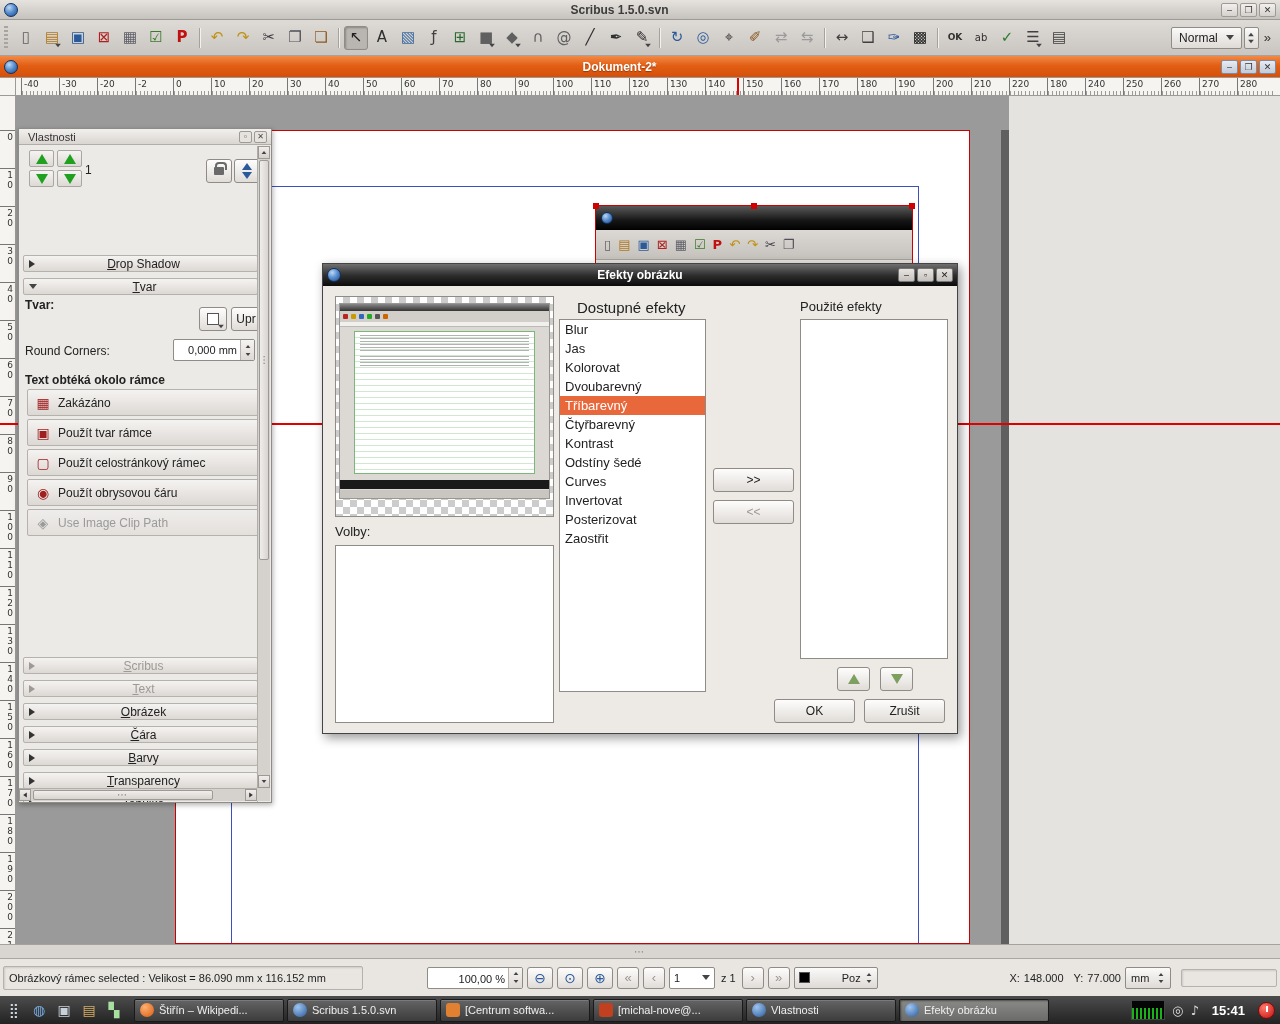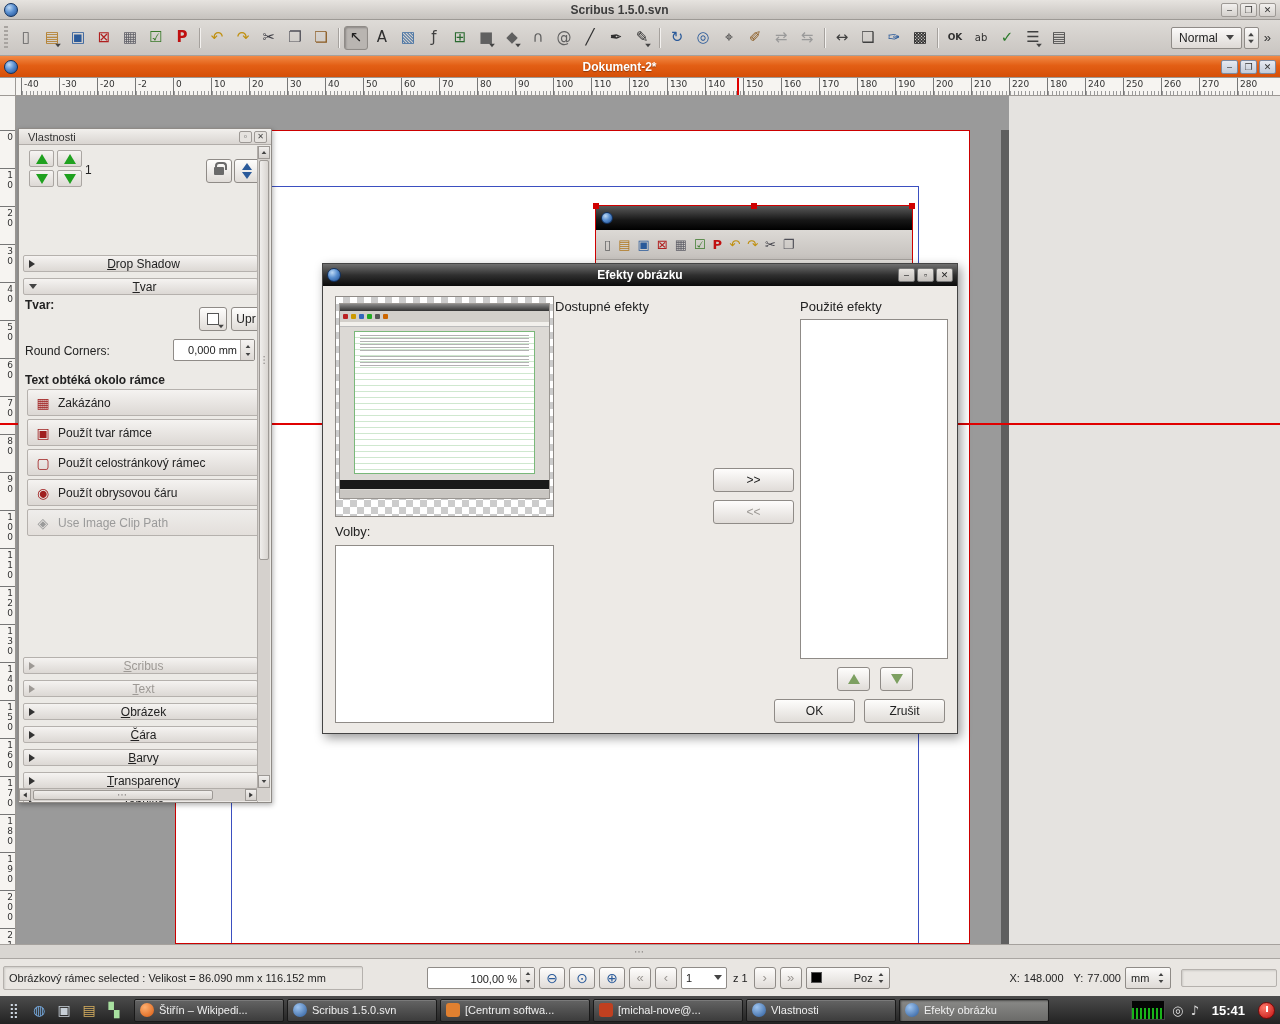--- a/index.html
+++ b/index.html
@@ -193,21 +193,21 @@
     background-image:repeating-linear-gradient(180deg,transparent 0 5px,#cfe8cf 5px 6px);}
   .thumb-text{position:absolute;top:3px;left:5px;right:5px;height:16px;
     background:repeating-linear-gradient(180deg,#9a9a9a 0 1px,transparent 1px 3px);opacity:.75;}
   .thumb-text.t2{top:24px;height:12px;}
   .thumb-black{position:absolute;left:0;right:0;bottom:9px;height:9px;background:#1a1a1a;}
   .thumb-chip{position:absolute;bottom:11px;width:8px;height:5px;}
   .chip1{left:3px;background:#cc3333;} .chip2{left:13px;background:#33aa66;}
   .thumb-task{position:absolute;left:0;right:0;bottom:0;height:8px;background:#c9c6c2;}
   .options-label{position:absolute;left:12px;top:260px;font-size:13px;}
   .options-box{position:absolute;left:12px;top:281px;width:219px;height:178px;background:#fff;border:1px solid #8f8b87;}
-  .avail-label{position:absolute;left:232px;top:35px;font-size:13px;}
+  .avail-label{position:absolute;left:254px;top:35px;font-size:15px;}
   .avail-list{position:absolute;left:236px;top:55px;width:147px;height:373px;background:#fff;border:1px solid #8f8b87;overflow:hidden;}
   .fx-item{height:19px;line-height:19px;padding-left:5px;font-size:13px;white-space:nowrap;}
   .fx-item.selected{background:#e8683c;color:#fff;}
   .applied-label{position:absolute;left:477px;top:35px;font-size:13px;}
   .applied-list{position:absolute;left:477px;top:55px;width:148px;height:340px;background:#fff;border:1px solid #8f8b87;}
   .add-btn{position:absolute;left:390px;top:204px;width:81px;height:24px;}
   .remove-btn{position:absolute;left:390px;top:236px;width:81px;height:24px;color:#9d9995;}
   .moveup-btn{position:absolute;left:514px;top:403px;width:33px;height:24px;}
   .movedown-btn{position:absolute;left:557px;top:403px;width:33px;height:24px;}
   .moveup-btn .tri-up-green{border-bottom-color:#7da061;}
@@ -215,21 +215,21 @@
   .ok-btn{position:absolute;left:451px;top:435px;width:81px;height:24px;}
   .cancel-btn{position:absolute;left:541px;top:435px;width:81px;height:24px;}
 
   
   .statusbar{position:absolute;left:0;top:958px;width:1280px;height:38px;background:#e9e6e2;
     border-top:1px solid #aaa6a2;display:flex;align-items:center;padding:0 3px;gap:4px;}
   .sb-message{width:360px;height:24px;border:1px solid #b5b1ad;border-radius:2px;
     box-shadow:inset 1px 1px 2px rgba(0,0,0,.12);font-size:11px;display:flex;align-items:center;
     padding:0 5px;white-space:nowrap;overflow:hidden;}
   .sb-gap{width:56px;flex:none;}
-  .zoom-spin{display:flex;width:108px;height:22px;border:1px solid #8f8b87;border-radius:2px;background:#fff;overflow:hidden;flex:none;}
+  .zoom-spin{display:flex;width:96px;height:22px;border:1px solid #8f8b87;border-radius:2px;background:#fff;overflow:hidden;flex:none;}
   .zoom-value{flex:1;font-size:11px;text-align:right;padding:5px 3px 0 0;}
   .sb-tool{width:26px;height:22px;font-size:14px;color:#2a5a9a;font-family:"DejaVu Sans",sans-serif;flex:none;}
   .sb-nav{width:22px;height:22px;color:#9a9692;font-size:13px;flex:none;}
   .page-combo{display:flex;align-items:center;width:46px;height:22px;background:#fff;border:1px solid #8f8b87;
     border-radius:2px;padding:0 4px;flex:none;}
   .page-combo span:first-child{flex:1;font-size:11px;}
   .page-of{font-size:11px;margin:0 2px;flex:none;}
   .layer-combo{display:flex;align-items:center;gap:4px;width:84px;height:22px;padding:0 4px;flex:none;
     background:linear-gradient(#fbfaf9,#dedad6);border:1px solid #8f8b87;border-radius:2px;}
   .layer-swatch{width:11px;height:11px;background:#000;border:1px solid #555;flex:none;}
@@ -815,20 +815,46 @@
         <div class="thumb-chip chip2"></div>
         <div class="thumb-black"></div>
         <div class="thumb-task"></div>
       </div>
     </div>
 
     <div class="options-label">Volby:</div>
     <div class="options-box"></div>
 
     <div class="avail-label">Dostupné efekty</div>
+    <div class="avail-list">
+
+        <div class="fx-item">Blur</div>
+
+        <div class="fx-item">Jas</div>
+
+        <div class="fx-item">Kolorovat</div>
+
+        <div class="fx-item">Dvoubarevný</div>
+
+        <div class="fx-item selected">Tříbarevný</div>
+
+        <div class="fx-item">Čtyřbarevný</div>
+
+        <div class="fx-item">Kontrast</div>
+
+        <div class="fx-item">Odstíny šedé</div>
+
+        <div class="fx-item">Curves</div>
+
+        <div class="fx-item">Invertovat</div>
+
+        <div class="fx-item">Posterizovat</div>
+
+        <div class="fx-item">Zaostřit</div>
+      </div>
 
     <div class="applied-label">Použité efekty</div>
     <div class="applied-list"></div>
 
     <span class="btn add-btn">&gt;&gt;</span>
     <span class="btn remove-btn">&lt;&lt;</span>
     <span class="btn moveup-btn">
         <span class="tri-up-green"></span>
       </span>
     <span class="btn movedown-btn">

